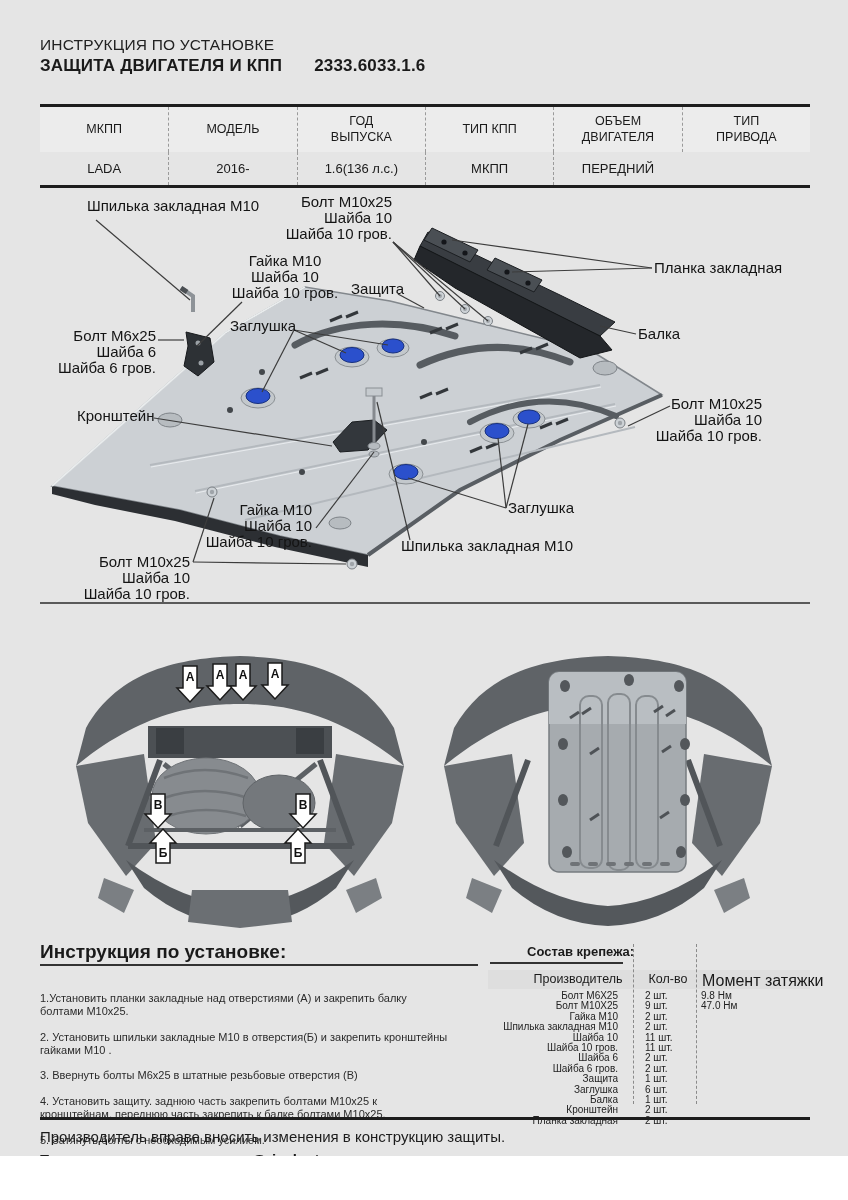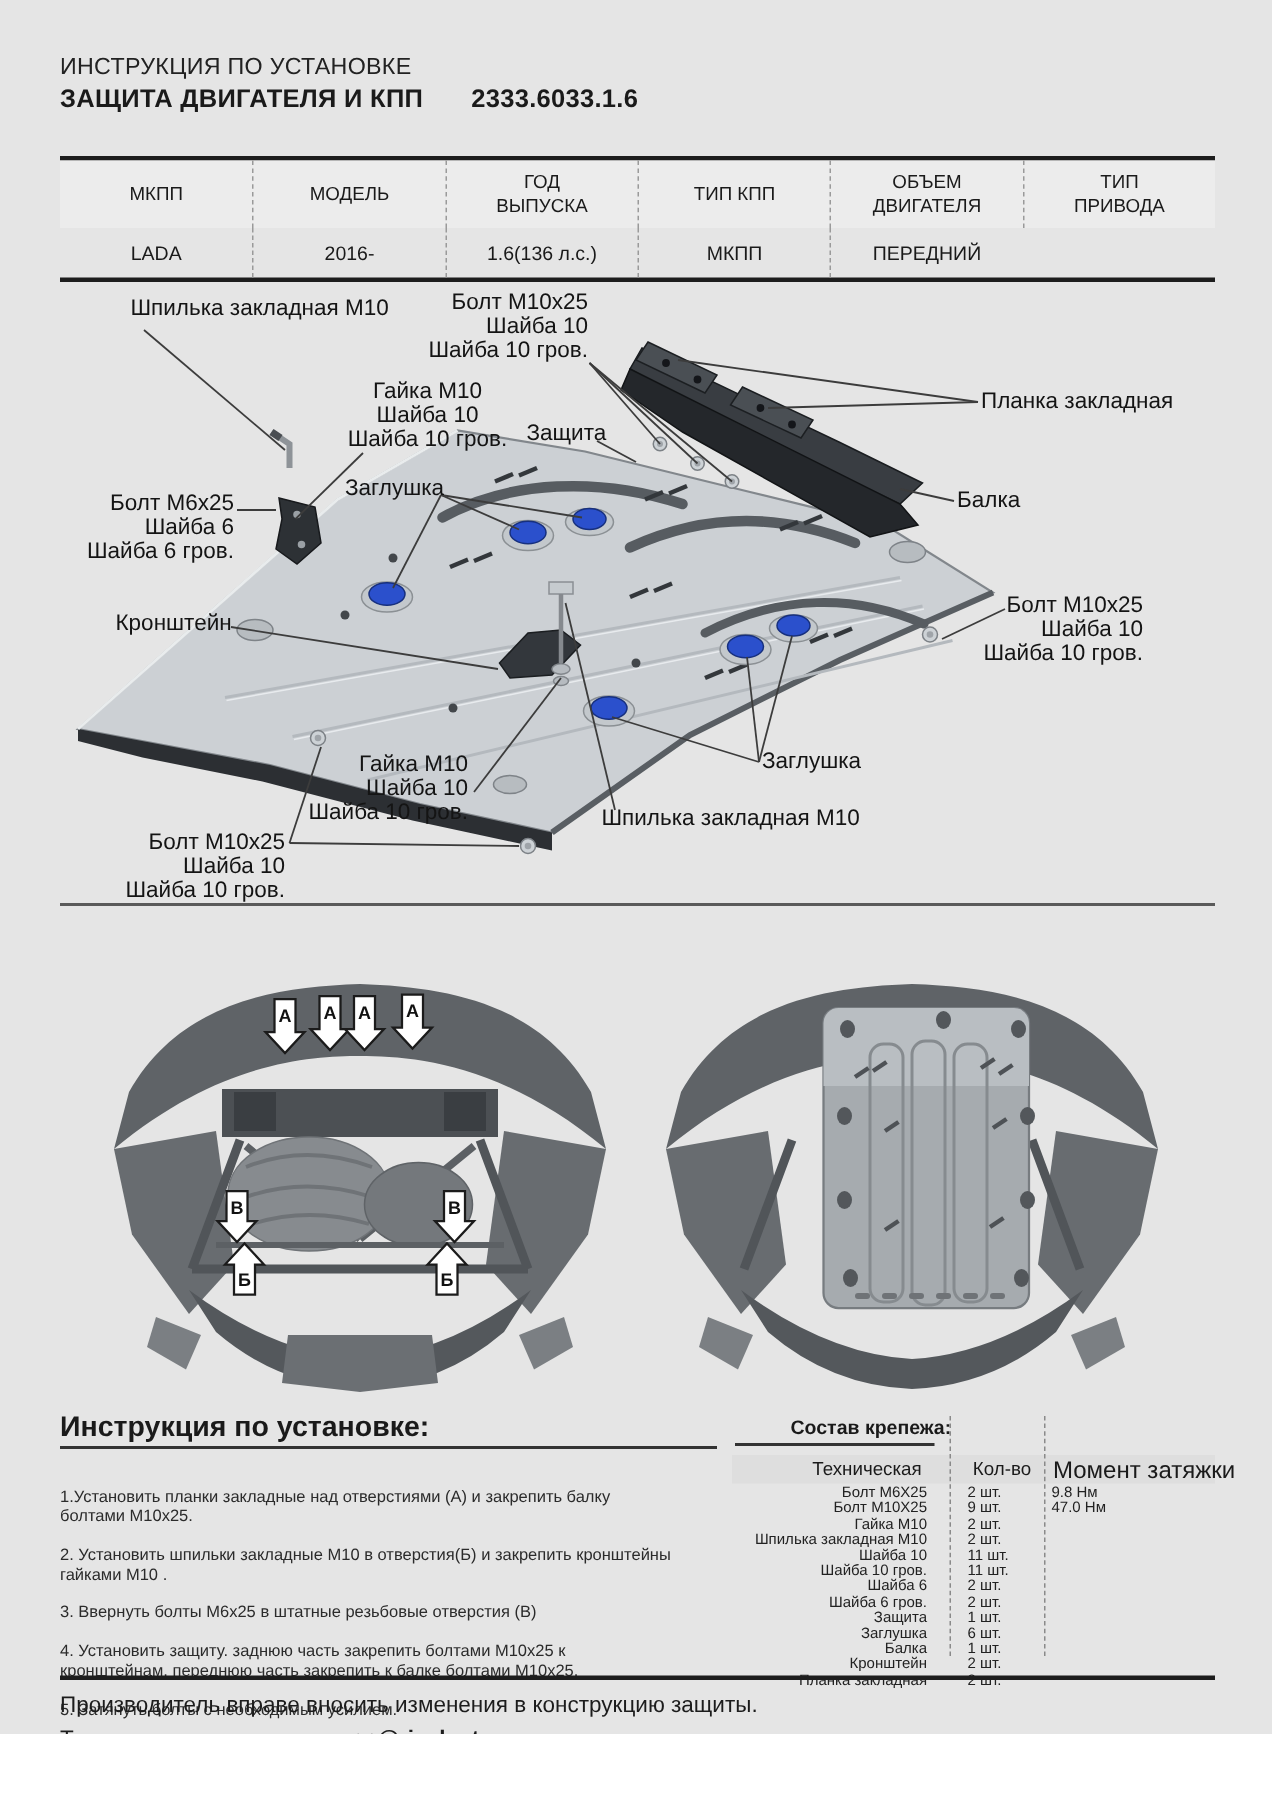--- a/index.html
+++ b/index.html
@@ -357,21 +357,21 @@
 гайками М10 .</div>
     <div>3. Ввернуть болты М6х25 в штатные резьбовые отверстия (В)</div>
     <div>4. Установить защиту. заднюю часть закрепить болтами М10х25 к
 кронштейнам, переднюю часть закрепить к балке болтами М10х25.</div>
     <div>5. Затянуть болты с необходимым усилием.</div>
   </div>
 
   <div class="abs fasthead">Состав крепежа:</div>
   <div class="abs fastline"></div>
   <div class="abs fastband"></div>
-  <div class="abs fcolname">Техническая</div>
+  <div class="abs fcolname">Производитель</div>
   <div class="abs fcolqty">Кол-во</div>
   <div class="abs fcoltorq">Момент затяжки</div>
   <div class="abs fdash" style="left:633px"></div>
   <div class="abs fdash" style="left:696px"></div>
   <div class="abs frows">
     <div class="frow">
         <span class="fname">Болт М6Х25</span>
         <span class="fqty">2 шт.</span>
         <span class="ftorq">9.8 Нм</span>
       </div>

